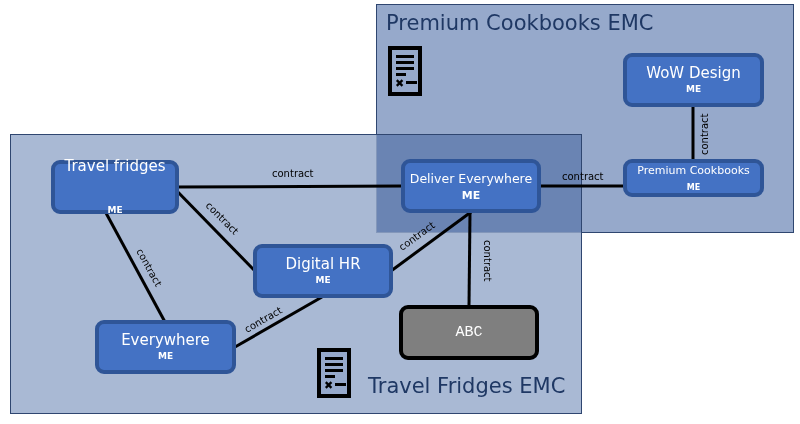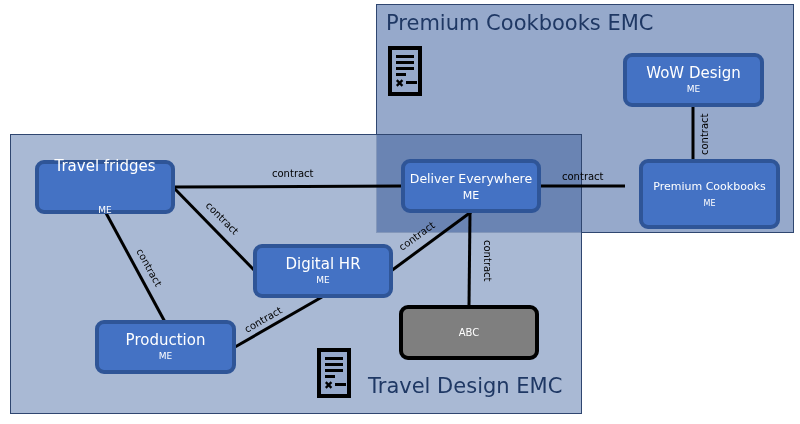--- a/index.html
+++ b/index.html
@@ -13,35 +13,35 @@
   #travel-title { left:368px; top:374px; }
   .doc-icon { position:absolute; width:34px; height:50px; border:4px solid #000; box-sizing:border-box; background:#96a9cb; }
   .doc-icon .ln { position:absolute; left:4px; height:3px; background:#000; }
   .doc-icon .x { position:absolute; left:3px; bottom:3px; font-size:11px; font-weight:bold; color:#000; line-height:11px; }
   .doc-icon .dash { position:absolute; left:14px; bottom:8px; width:11px; height:3px; background:#000; }
   #doc-premium { left:388px; top:46px; }
   #doc-travel { left:317px; top:348px; }
   svg.links { position:absolute; left:0; top:0; }
   .node { position:absolute; background:#4472c4; border:4px solid #2f5597; border-radius:9px; box-sizing:border-box; color:#fff; text-align:center; display:flex; flex-direction:column; justify-content:center; align-items:center; }
   .node .nm { font-size:15px; line-height:18px; white-space:nowrap; }
-  .node .me { font-size:9px; line-height:13px; margin-top:1px; }
+  .node .me { font-size:9px; line-height:13px; margin-top:1px;font-weight:bold; }
   .node.small .nm { font-size:12px; }
   .node.grey { background:#7f7f7f; border:4px solid #000; }
-  .node.grey .nm { font-size:10px; line-height:18px; }
+  .node.grey .nm { font-size:15px; line-height:18px;font-family:Liberation Mono, monospace; }
   .lbl { font-family:"DejaVu Sans", sans-serif; font-size:10px; fill:#000; }
 </style>
 </head>
 <body>
 
 <div class="region" id="region-premium"></div>
 <div class="region" id="region-travel"></div>
 <div class="overlap"></div>
 
 <div class="region-title" id="premium-title">Premium Cookbooks EMC</div>
-<div class="region-title" id="travel-title">Travel Design EMC</div>
+<div class="region-title" id="travel-title">Travel Fridges EMC</div>
 
 <div class="doc-icon" id="doc-premium">
   <div class="ln" style="top:5px;width:18px"></div>
   <div class="ln" style="top:11px;width:18px"></div>
   <div class="ln" style="top:17px;width:18px"></div>
   <div class="ln" style="top:23px;width:10px"></div>
   <div class="x">✖</div>
     <div class="dash"></div>
 </div>
 <div class="doc-icon" id="doc-travel">
@@ -72,41 +72,41 @@
   <line x1="470" y1="212" x2="469" y2="306" stroke="#000" stroke-width="3"></line>
   <text class="lbl" transform="translate(484,240) rotate(90)">contract</text>
 
   <line x1="539" y1="186" x2="625" y2="186" stroke="#000" stroke-width="3"></line>
   <text class="lbl" x="562" y="180">contract</text>
 
   <line x1="693" y1="105" x2="693" y2="161" stroke="#000" stroke-width="3"></line>
   <text class="lbl" transform="translate(708,155) rotate(-90)">contract</text>
 </svg>
 
-<div class="node" style="left:35px;top:160px;width:140px;height:54px;gap:28px;">
+<div class="node" style="left:51px;top:160px;width:128px;height:54px;gap:28px;">
   <span class="nm">Travel fridges</span>
   <span class="me">ME</span>
 </div>
 
 <div class="node" style="left:253px;top:244px;width:140px;height:54px;justify-content:center;">
   <span class="nm">Digital HR</span>
   <span class="me">ME</span>
 </div>
 
 <div class="node" style="left:95px;top:320px;width:141px;height:54px;">
-  <span class="nm">Production</span>
+  <span class="nm">Everywhere</span>
   <span class="me">ME</span>
 </div>
 
 <div class="node" style="left:401px;top:159px;width:140px;height:54px;">
   <span class="nm" style="font-size:12.5px">Deliver Everywhere</span>
   <span class="me" style="font-size:11px">ME</span>
 </div>
 
-<div class="node small" style="left:623px;top:159px;width:141px;height:70px;margin-left:16px;">
+<div class="node small" style="left:623px;top:159px;width:141px;height:38px;">
   <span class="nm" style="font-size:11px">Premium Cookbooks</span>
   <span class="me" style="font-size:8px">ME</span>
 </div>
 
 <div class="node" style="left:623px;top:53px;width:141px;height:54px;">
   <span class="nm">WoW Design</span>
   <span class="me">ME</span>
 </div>
 
 <div class="node grey" style="left:399px;top:305px;width:140px;height:55px;">

